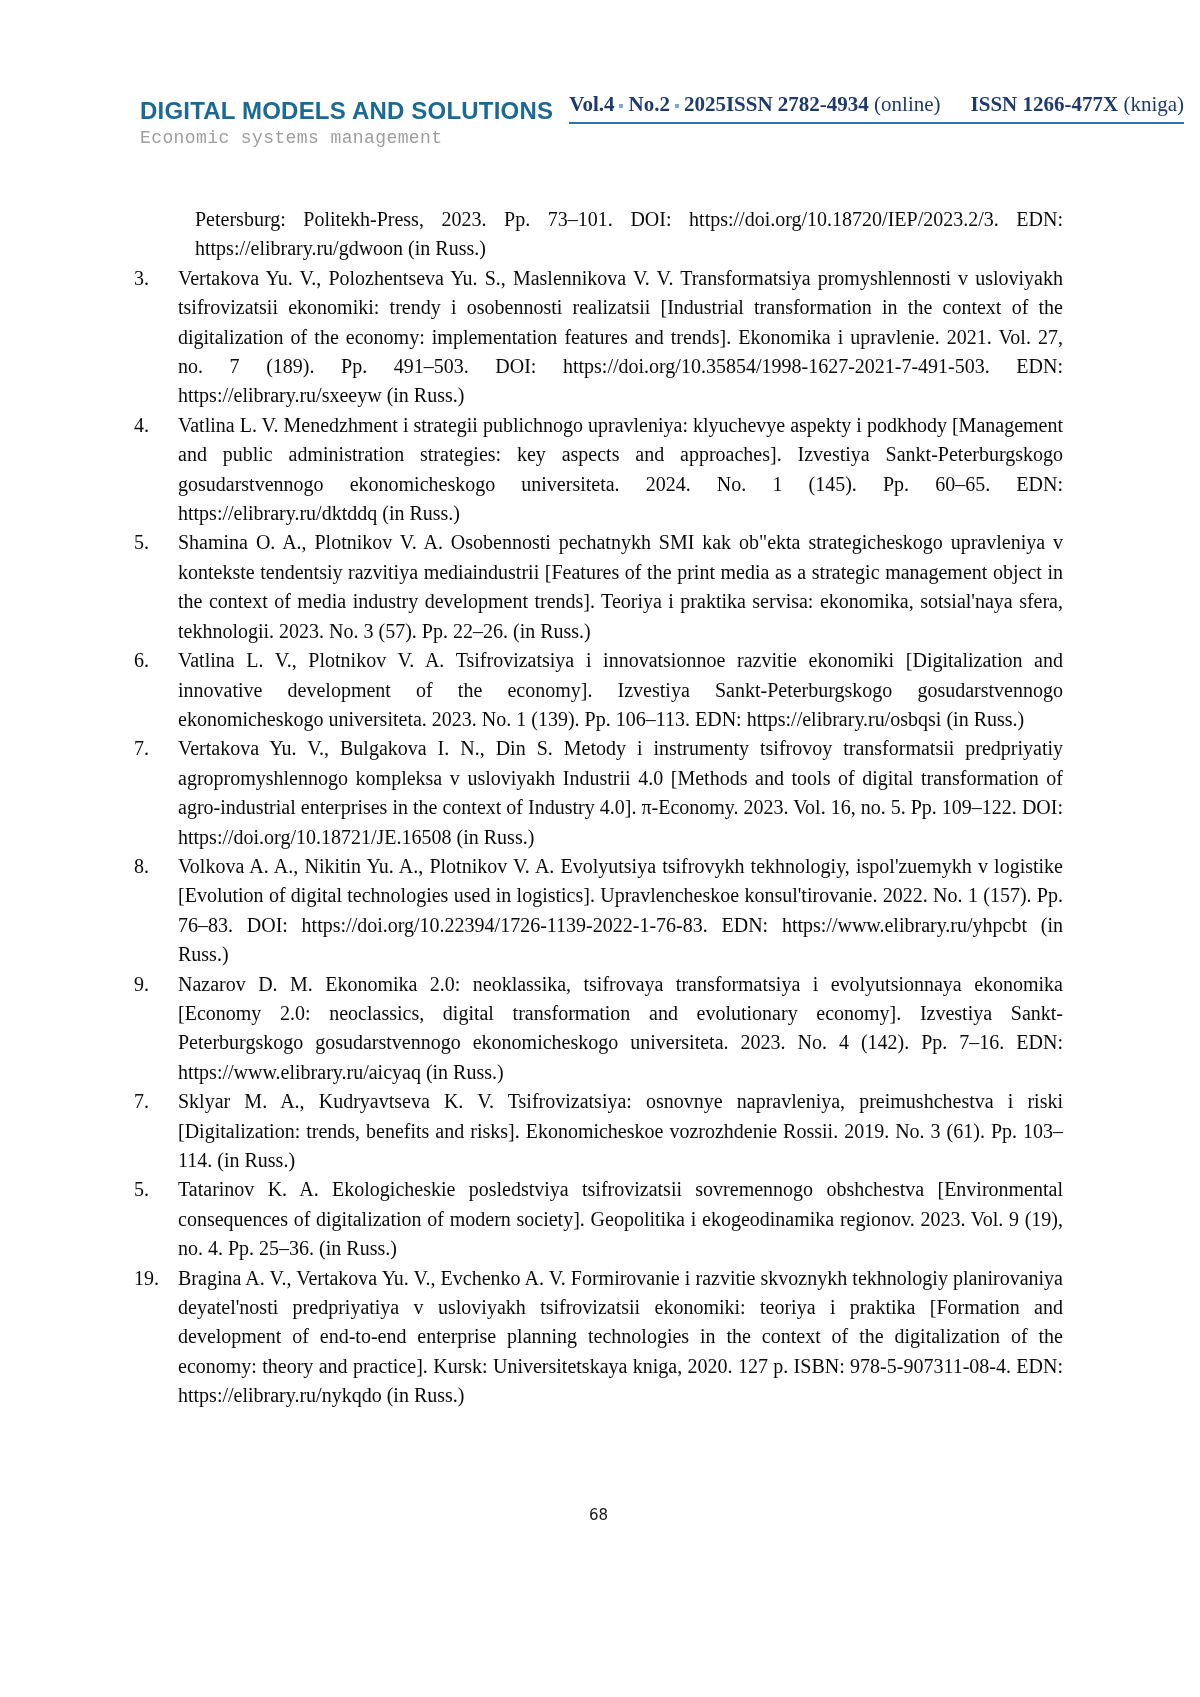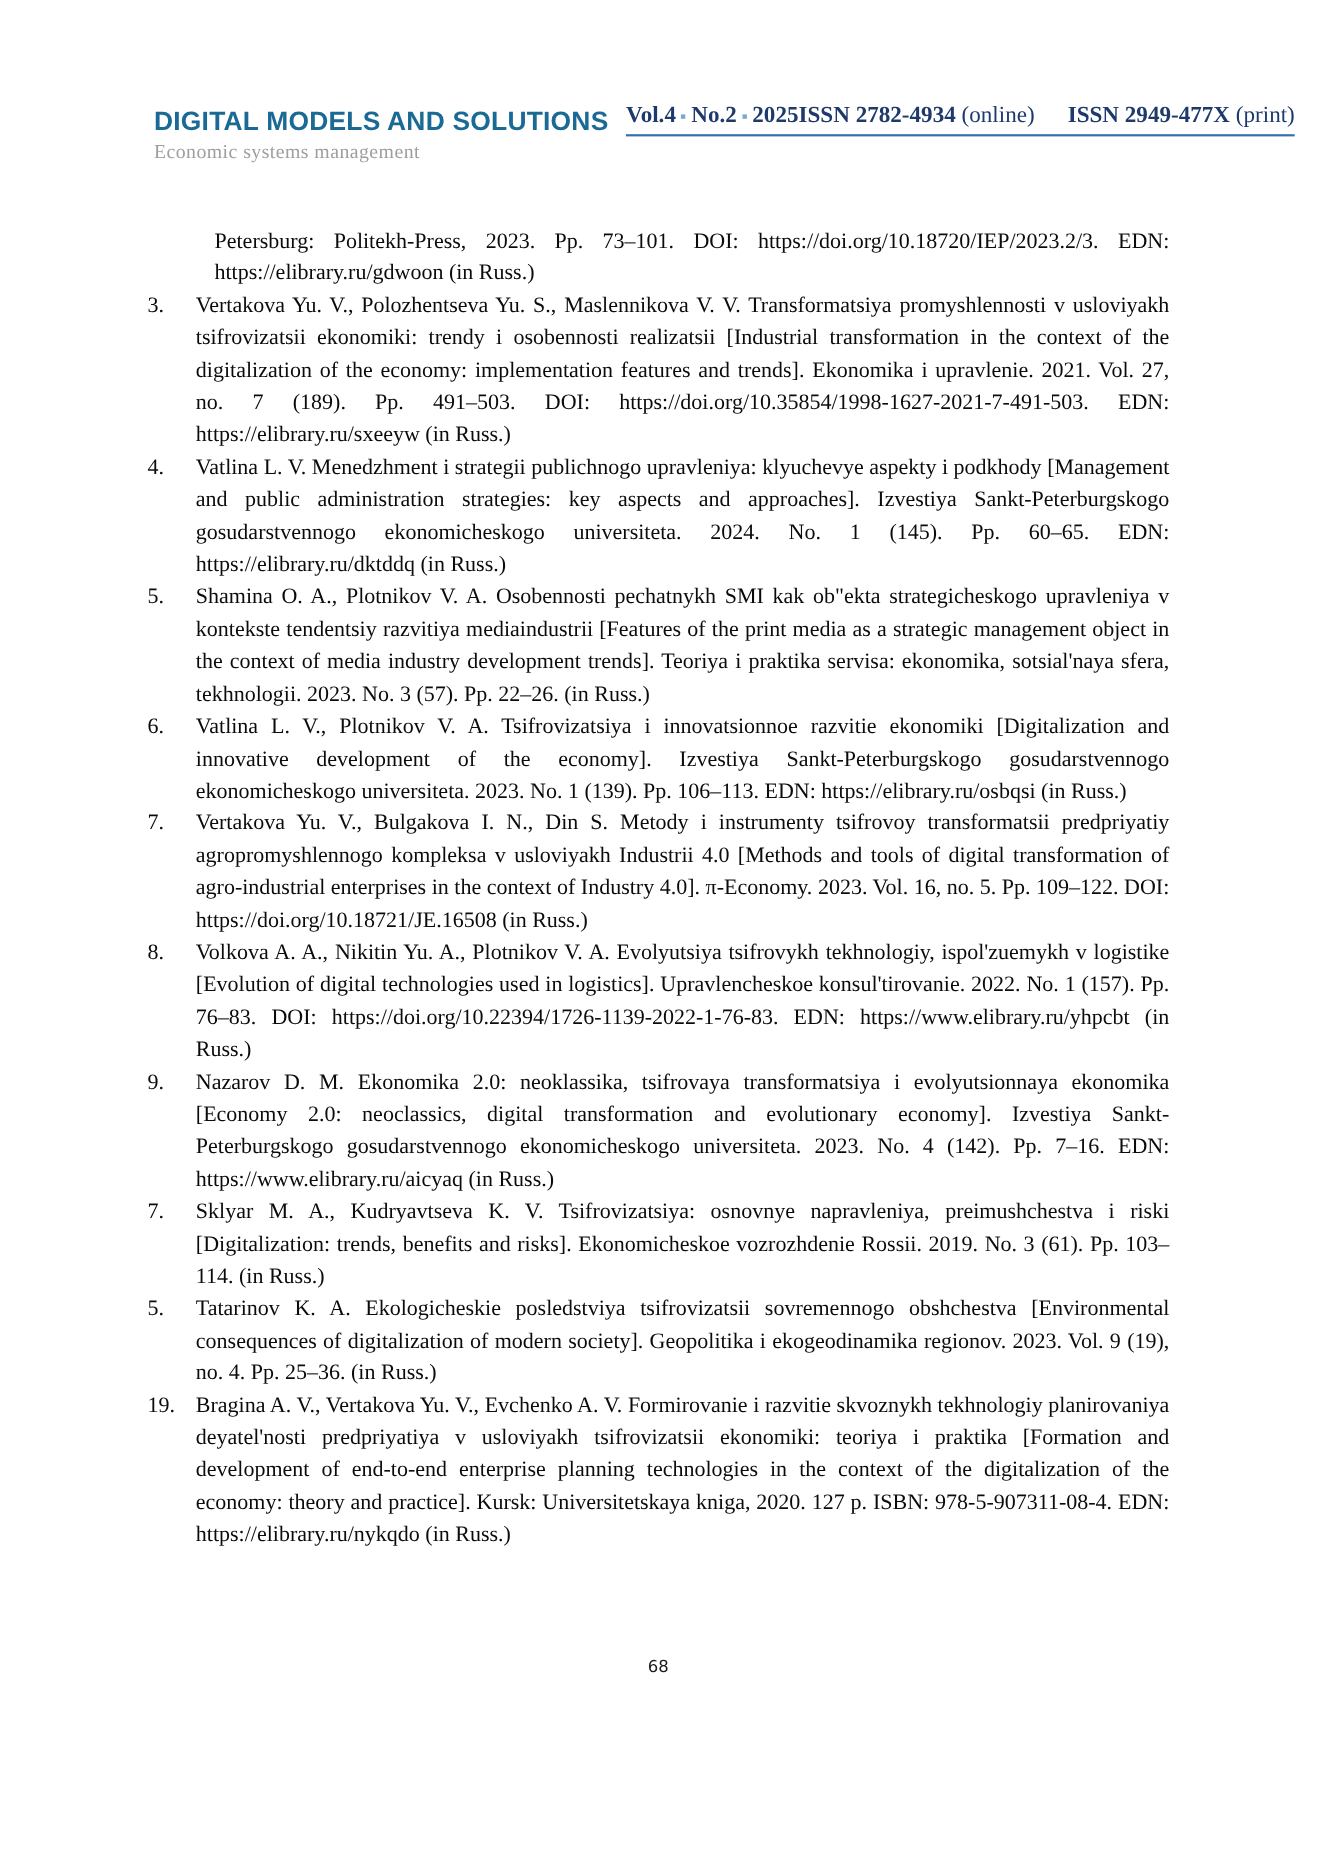--- a/index.html
+++ b/index.html
@@ -53,21 +53,21 @@
     width: 4px;
     height: 4px;
     background: var(--separator, #7aa7d4);
     margin: 0 5px;
     vertical-align: 3px;
   }
   .issn { display: inline-flex; column-gap: 30px; }
   .issn .lab { font-weight: 400; }
   .subtitle {
     margin-top: 4px;
-    font-family: Liberation Serif, serif;
+    font-family: Liberation Mono, monospace;
     font-size: 18px;
     font-weight: 400;
     letter-spacing: 0.4px;
     color: var(--subtitle, #9e9e9e);
   }
 
   
   .refs {
     position: absolute;
     top: 205px;
@@ -108,21 +108,21 @@
 
   <header class="header">
     <div class="header-row">
       <h1 class="title">DIGITAL MODELS AND SOLUTIONS</h1>
       <div class="meta">
         <div class="vol">
           <span>Vol.4</span><span class="sq"></span><span>No.2</span><span class="sq"></span><span>2025</span>
         </div>
         <div class="issn">
           <span class="issn-item"><span>ISSN 2782-4934</span>&nbsp;<span class="lab">(online)</span></span>
-          <span class="issn-item"><span>ISSN 2949-477X</span>&nbsp;<span class="lab">(print)</span></span>
+          <span class="issn-item"><span>ISSN 1266-477X</span>&nbsp;<span class="lab">(kniga)</span></span>
         </div>
       </div>
     </div>
     <div class="subtitle">Economic systems management</div>
   </header>
 
   <main class="refs">
     <p class="cont">Petersburg: Politekh-Press, 2023. Pp. 73–101. DOI: https://doi.org/10.18720/IEP/2023.2/3. EDN: https://elibrary.ru/gdwoon (in Russ.)</p>
 
     <div class="ref">

